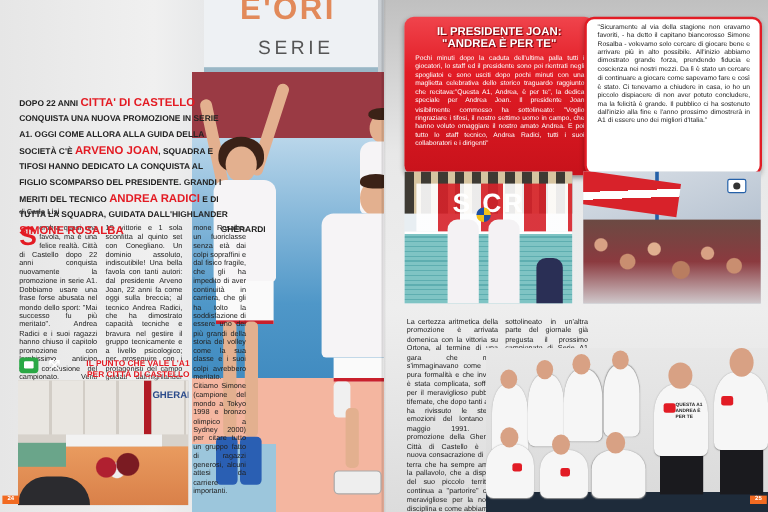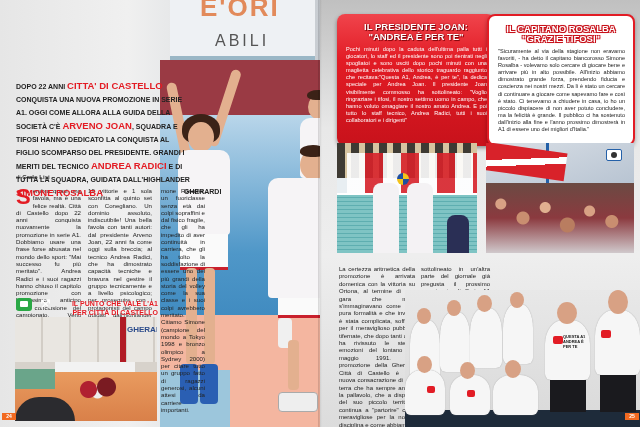--- a/index.html
+++ b/index.html
@@ -117,21 +117,21 @@
   .team-photo .floor { position: absolute; left: 0; top: 120px; width: 100%; height: 17px; background: #1e2b3a; }
 </style>
 </head>
 <body>
 
 <div class="page page-left">
 
   <div class="hero-photo">
     <div class="hero-sign">
       <span class="sign-top">E'ORI</span>
-      <span class="sign-text">ABILI</span>
+      <span class="sign-text">SERIE</span>
     </div>
     <div class="hero-wall"></div>
     <div class="hero-blue"></div>
     <div class="hero-floor"></div>
     <div class="hero-floor-blue"></div>
 
     <div class="player" style="left:0;top:0;width:160px;height:427px;">
       <div class="arm" style="left:14px;top:82px;width:10px;height:80px;transform:rotate(-12deg);"></div>
       <div class="arm" style="left:60px;top:68px;width:10px;height:80px;transform:rotate(18deg);"></div>
       <div class="hair" style="left:22px;top:114px;width:38px;height:30px;"></div>
@@ -206,30 +206,27 @@
 
 <div class="box box-red">
   <div class="box-title">
     <div>IL PRESIDENTE JOAN:</div>
     <div>"ANDREA È PER TE"</div>
   </div>
   <div class="box-text">Pochi minuti dopo la caduta dell'ultima palla tutti i giocatori, lo staff ed il presidente sono poi rientrati negli spogliatoi e sono usciti dopo pochi minuti con una maglietta celebrativa dello storico traguardo raggiunto che recitava:"Questa A1, Andrea, è per te", la dedica speciale per Andrea Joan. Il presidente Joan visibilmente commosso ha sottolineato: "Voglio ringraziare i tifosi, il nostro settimo uomo in campo, che hanno voluto omaggiare il nostro amato Andrea. E poi tutto lo staff tecnico, Andrea Radici, tutti i suoi collaboratori e i dirigenti"</div>
 </div>
 
 <div class="box box-white">
-  <div class="box-title">
-    <div>IL CAPITANO ROSALBA</div>
-    <div>"GRAZIE TIFOSI"</div>
-  </div>
   <div class="box-text">"Sicuramente al via della stagione non eravamo favoriti, - ha detto il capitano biancorosso Simone Rosalba - volevamo solo cercare di giocare bene e arrivare più in alto possibile. All'inizio abbiamo dimostrato grande forza, prendendo fiducia e coscienza nei nostri mezzi. Da lì è stato un cercare di continuare a giocare come sapevamo fare e così è stato. Ci tenevamo a chiudere in casa, io ho un piccolo dispiacere di non aver potuto concludere, ma la felicità è grande. Il pubblico ci ha sostenuto dall'inizio alla fine e l'anno prossimo dimostrerà in A1 di essere uno dei migliori d'Italia."</div>
 </div>
 
 <div class="photo photo-block">
   <div class="fans"></div>
   <div class="flag"></div>
+  <span class="flag-text">S CR</span>
   <div class="net-band"></div>
   <div class="net"></div>
   <div class="blocker1"></div>
   <div class="blocker2"></div>
   <div class="attacker"></div>
   <div class="ball"></div>
 </div>
 
 <div class="photo photo-crowd">
   <div class="roof"></div>

